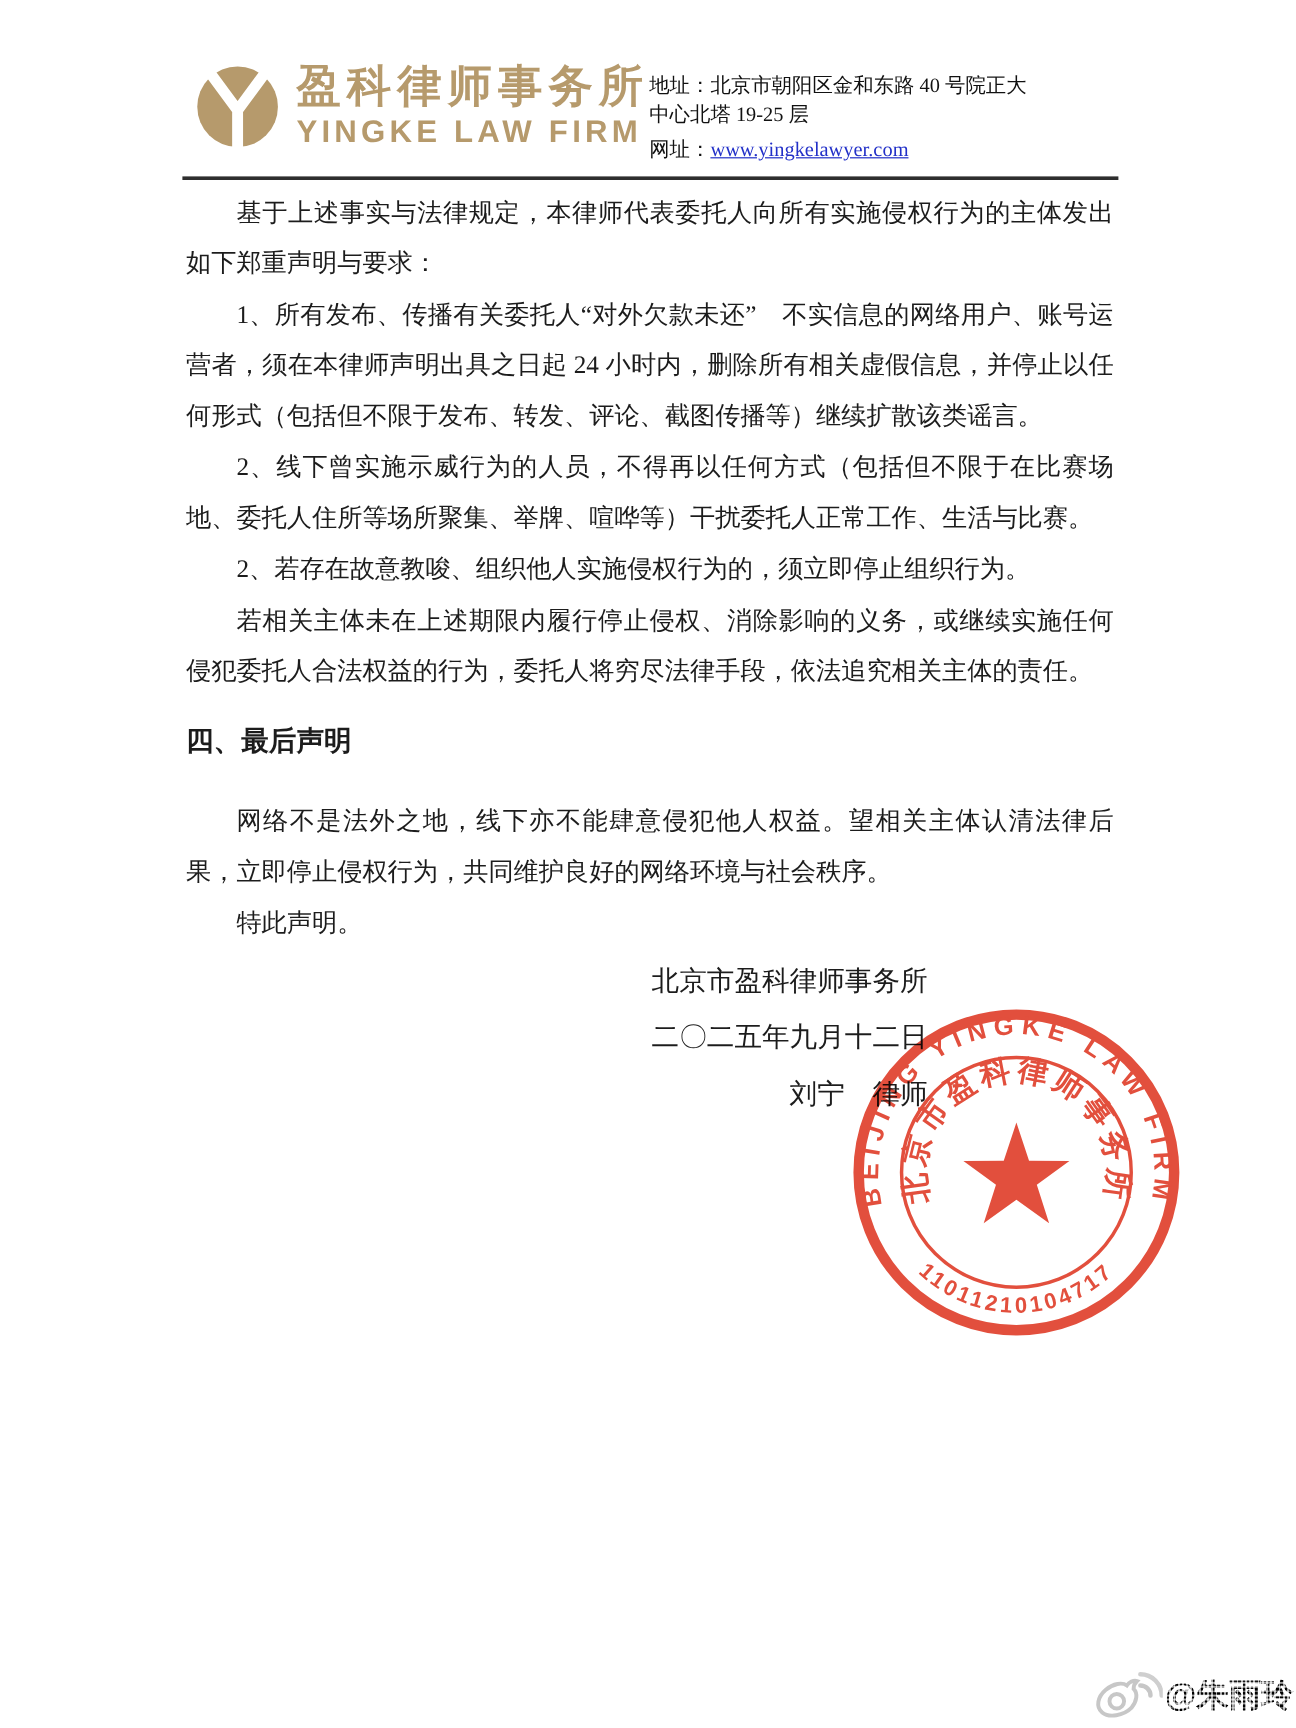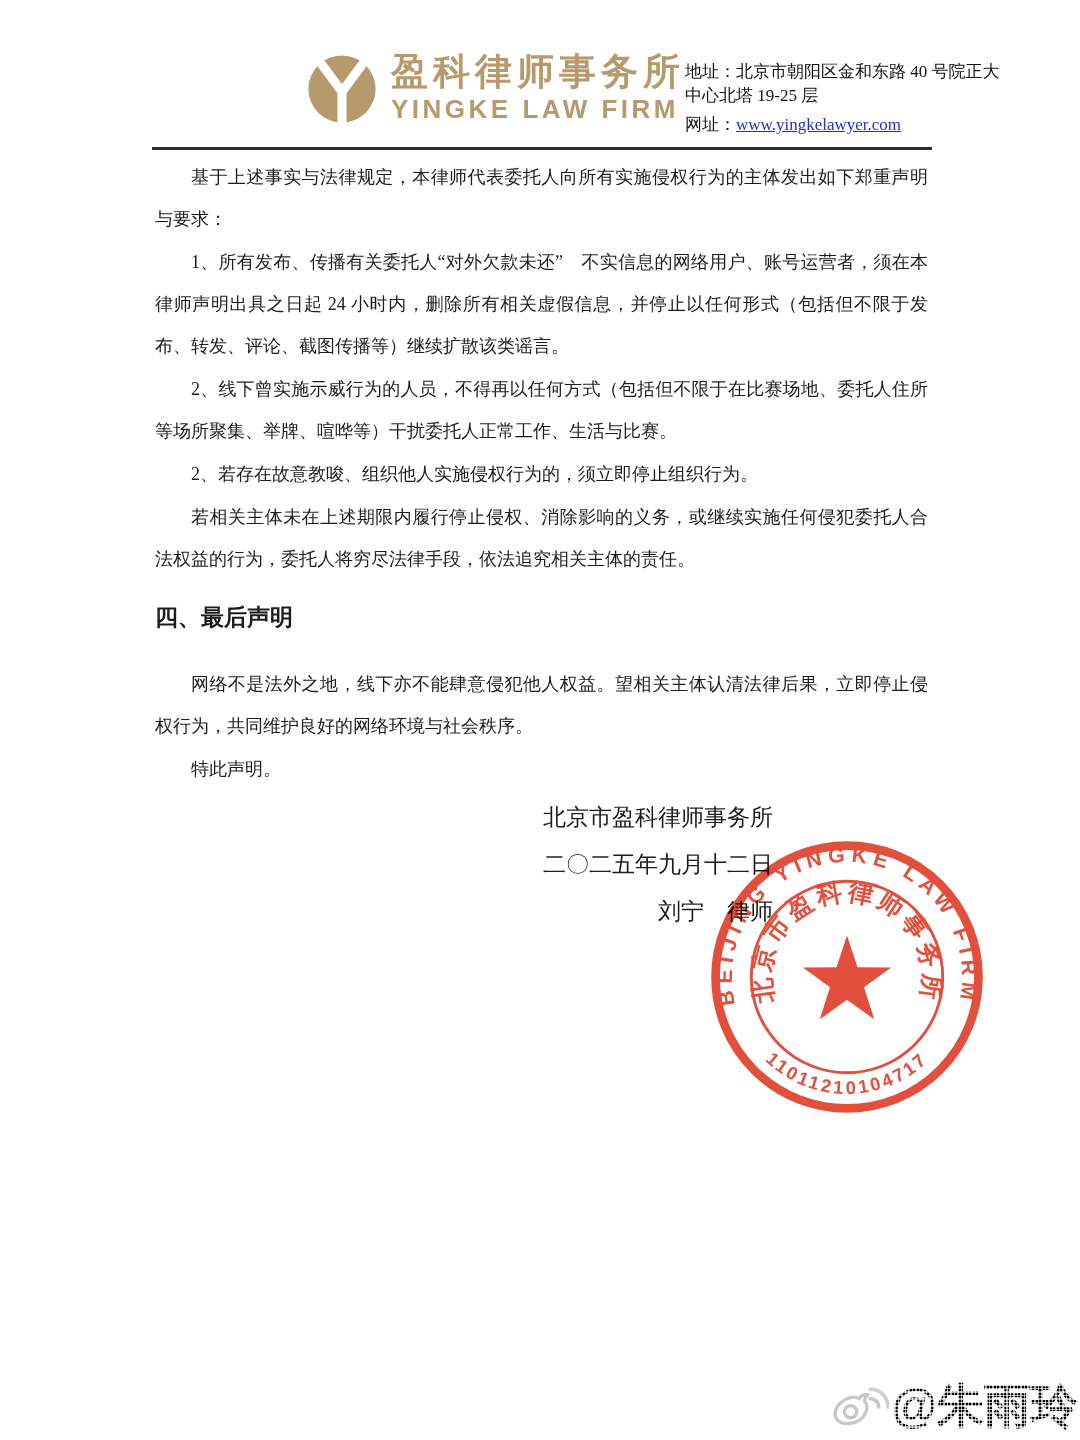--- a/index.html
+++ b/index.html
@@ -10,23 +10,23 @@
     height: 1440px;
     margin: 0 auto;
     background: #ffffff;
     font-family: "Liberation Serif", "DejaVu Serif", serif;
     color: #1c1c1c;
     overflow: hidden;
   }
   
   .header {
     display: flex;
-    justify-content: flex-end;
+    justify-content: flex-start;
     align-items: flex-start;
-    padding: 52px 75px 0 163px;
+    padding: 52px 110px 0 163px;
   }
   .logo-block { display: flex; align-items: center; gap: 14px; }
   .logo-mark { width: 70px; height: 70px; flex: 0 0 auto; }
   .logo-text { display: flex; flex-direction: column; }
   .logo-cn {
     font-family: "Liberation Sans", "DejaVu Sans", sans-serif;
     font-weight: bold;
     font-size: 37px;
     letter-spacing: 5px;
     color: #b69a6c;
@@ -51,21 +51,21 @@
   }
   .contact .site-row { margin-top: 5px; }
   .weblink { color: #2230c8; text-decoration: underline; cursor: pointer; }
   .header-rule {
     margin: 10px 148px 0 152px;
     border-top: 3px solid #2e2e2e;
   }
   
   .doc-body { padding: 5px 152px 0 155px; }
   .par {
-    font-size: 18px;
+    font-size: 21px;
     line-height: 42px;
     text-align: justify;
     text-indent: 2em;
     margin: 1px 0;
   }
   .section-heading {
     font-family: "Liberation Sans", "DejaVu Sans", sans-serif;
     font-weight: bold;
     font-size: 23px;
     margin: 22px 0 30px 0;
@@ -110,21 +110,21 @@
     right: 2px;
     bottom: 2px;
     display: flex;
     align-items: center;
     gap: 2px;
   }
   .wm-text {
     position: relative;
     font-family: "Liberation Sans", "DejaVu Sans", sans-serif;
     font-weight: bold;
-    font-size: 47px;
+    font-size: 27px;
     color: #1e1e1e;
     filter: contrast(1.3) blur(0.4px);
     white-space: nowrap;
   }
   .wm-text::after {
     content: "";
     position: absolute;
     inset: 0;
     background-image:
       repeating-linear-gradient(0deg,  rgba(255,255,255,.55) 0 1.5px, transparent 1.5px 3.5px),

